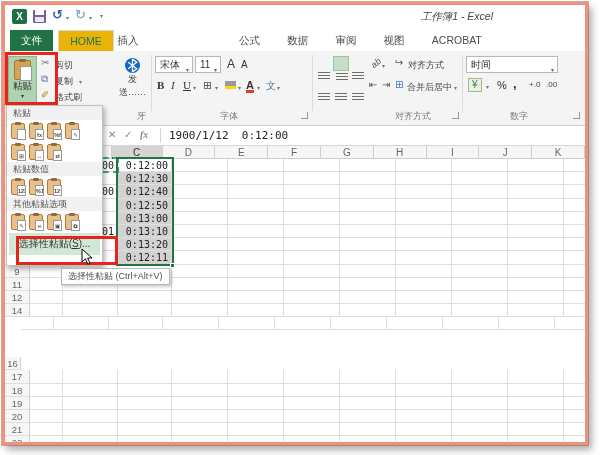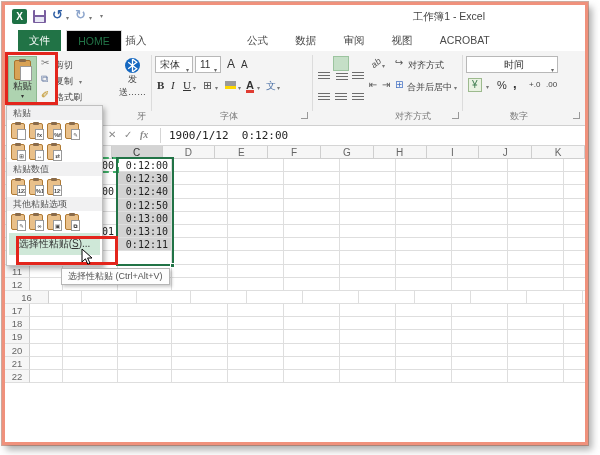--- a/index.html
+++ b/index.html
@@ -13,27 +13,27 @@
 
   
   .titlebar { position:absolute; left:0; top:0; right:0; height:25px; background:#fff; }
   .xl-logo { position:absolute; left:7px; top:4px; width:15px; height:15px; background:#1e7145; border-radius:2px;
              color:#fff; font-size:10px; font-weight:bold; text-align:center; line-height:15px; }
   .save-ic { position:absolute; left:28px; top:5px; width:13px; height:13px; background:#7a5fa0; border-radius:1px; }
   .save-ic::before { content:""; position:absolute; left:2px; top:0; width:9px; height:5px; background:#fff; }
   .save-ic::after  { content:""; position:absolute; left:2px; bottom:1px; width:9px; height:5px; background:#e8e8f5; }
   .qat-glyph { position:absolute; top:2px; font-size:13px; font-weight:bold; }
   .qat-dd { position:absolute; top:9px; font-size:6px; color:#777; }
-  .title-text { position:absolute; right:100px; top:5px; font-size:10.5px; color:#444; }
+  .title-text { position:absolute; right:92px; top:5px; font-size:10.5px; color:#444;font-style:italic; }
 
   
-  .tabbar { position:absolute; left:8px; top:25px; right:0; height:21px; background:#fff; }
+  .tabbar { position:absolute; left:0; top:25px; right:0; height:21px; background:#fff; }
   .tab { position:absolute; top:0; height:21px; line-height:21px; padding:0 11px; font-size:10.5px; color:#4a4a4a; }
   .tab.file { background:#217346; color:#fff; }
-  .tab.active { background:#000000; color:#217346; border:1px solid #d8d8d8; border-bottom:none; }
+  .tab.active { background:#eab308; color:#217346; border:1px solid #d8d8d8; border-bottom:none; }
 
   
   .ribbon { position:absolute; left:0; top:46px; right:0; height:75px; background:#f4f4f4; border-bottom:1px solid #d0d0d0; }
   .grp-label { position:absolute; top:59px; font-size:9px; color:#7a7a7a; }
   .launcher { position:absolute; top:61px; width:7px; height:7px; border-left:1px solid #999; border-bottom:1px solid #999; transform:rotate(270deg); }
   .vsep { position:absolute; top:4px; bottom:14px; width:1px; background:#dcdcdc; }
   .paste-btn { position:absolute; left:3px; top:5px; width:29px; height:49px; background:#aed3b0; border:1px solid #8cb88f; text-align:center; }
   .clipboard-big { position:relative; margin:3px auto 0; width:17px; height:20px; background:#d8a255; border:1px solid #a8742f; border-radius:2px; }
   .clipboard-big::before { content:""; position:absolute; left:4px; top:-2px; width:7px; height:3px; background:#8a6b4a; border-radius:1px; }
   .clipboard-big::after { content:""; position:absolute; right:-2px; bottom:-2px; width:10px; height:13px; background:#fff; border:1px solid #9a9a9a; }
@@ -182,21 +182,21 @@
      <div class="alnbtn" style="left:345px; top:26px;"><span class="lines3"></span></div>
      <span class="abs" style="left:364px; top:28px; font-size:10px; color:#555;">⇤</span>
      <span class="abs" style="left:377px; top:28px; font-size:10px; color:#555;">⇥</span>
      <span class="abs" style="left:390px; top:28px; font-size:10px; color:#4472c4;">⊞</span>
      <span class="abs small-lab" style="left:402px; top:30px;">合并后居中</span>
      <span class="abs qat-dd" style="left:449px; top:33px;">▾</span>
      <span class="grp-label" style="left:390px;">对齐方式</span>
      <div class="launcher" style="left:447px;"></div>
      <div class="vsep" style="left:457px;"></div>
 
-     <div class="box-sel" style="left:461px; width:92px;text-align:center;">
+     <div class="box-sel" style="left:461px; width:92px;">
        <span>时间</span>
        <span class="dd-ar">▾</span>
      </div>
      <span class="abs" style="left:463px; top:27px; font-size:10px; color:#3f7d4f; background:#e9f2e2; border:1px solid #9dba8e; padding:0 3px; line-height:12px;">¥</span>
      <span class="abs qat-dd" style="left:481px; top:32px;">▾</span>
      <span class="abs" style="left:492px; top:28px; font-size:11px; color:#333;">%</span>
      <span class="abs" style="left:508px; top:25px; font-size:13px; font-weight:bold; color:#333;">,</span>
      <span class="abs" style="left:524px; top:29px; font-size:8px; color:#444;">+.0</span>
      <span class="abs" style="left:541px; top:29px; font-size:8px; color:#444;">.00</span>
      <span class="grp-label" style="left:505px;">数字</span>
@@ -324,20 +324,36 @@
             <div class="gc" style="width: 56px;"></div>
             <div class="gc" style="width: 56px;"></div>
             <div class="gc" style="width: 56px;"></div>
             <div class="gc" style="width: 56px;"></div>
             <div class="gc" style="width: 56px;"></div>
             <div class="gc" style="width: 56px;"></div>
             <div class="gc" style="width: 56px;"></div>
             <div class="gc" style="width: 56px;"></div>
           </div>
           <div class="g-row">
+            <div class="gc rowh" style="width: 25px;">7</div>
+            <div class="gc" style="width: 33px;"></div>
+            <div class="gc" style="width: 55px;"></div>
+            <div class="gc sel" style="width: 54px;">
+              <span class="cellval">0:13:20</span>
+            </div>
+            <div class="gc" style="width: 56px;"></div>
+            <div class="gc" style="width: 56px;"></div>
+            <div class="gc" style="width: 56px;"></div>
+            <div class="gc" style="width: 56px;"></div>
+            <div class="gc" style="width: 56px;"></div>
+            <div class="gc" style="width: 56px;"></div>
+            <div class="gc" style="width: 56px;"></div>
+            <div class="gc" style="width: 56px;"></div>
+          </div>
+          <div class="g-row">
             <div class="gc rowh" style="width: 25px;">8</div>
             <div class="gc" style="width: 33px;"></div>
             <div class="gc" style="width: 55px;"></div>
             <div class="gc sel" style="width: 54px;">
               <span class="cellval">0:12:11</span>
             </div>
             <div class="gc" style="width: 56px;"></div>
             <div class="gc" style="width: 56px;"></div>
             <div class="gc" style="width: 56px;"></div>
             <div class="gc" style="width: 56px;"></div>
@@ -382,21 +398,35 @@
             <div class="gc" style="width: 56px;"></div>
             <div class="gc" style="width: 56px;"></div>
             <div class="gc" style="width: 56px;"></div>
             <div class="gc" style="width: 56px;"></div>
             <div class="gc" style="width: 56px;"></div>
             <div class="gc" style="width: 56px;"></div>
             <div class="gc" style="width: 56px;"></div>
             <div class="gc" style="width: 56px;"></div>
           </div>
           <div class="g-row">
-            <div class="gc rowh" style="width: 44px;">16</div>
+            <div class="gc rowh" style="width: 25px;">14</div>
+            <div class="gc" style="width: 33px;"></div>
+            <div class="gc" style="width: 55px;"></div>
+            <div class="gc" style="width: 54px;"></div>
+            <div class="gc" style="width: 56px;"></div>
+            <div class="gc" style="width: 56px;"></div>
+            <div class="gc" style="width: 56px;"></div>
+            <div class="gc" style="width: 56px;"></div>
+            <div class="gc" style="width: 56px;"></div>
+            <div class="gc" style="width: 56px;"></div>
+            <div class="gc" style="width: 56px;"></div>
+            <div class="gc" style="width: 56px;"></div>
+          </div>
+          <div class="g-row">
+            <div class="gc rowh" style="width: 16px; margin-top: 40px;">16</div>
             <div class="gc" style="width: 33px;"></div>
             <div class="gc" style="width: 55px;"></div>
             <div class="gc" style="width: 54px;"></div>
             <div class="gc" style="width: 56px;"></div>
             <div class="gc" style="width: 56px;"></div>
             <div class="gc" style="width: 56px;"></div>
             <div class="gc" style="width: 56px;"></div>
             <div class="gc" style="width: 56px;"></div>
             <div class="gc" style="width: 56px;"></div>
             <div class="gc" style="width: 56px;"></div>

